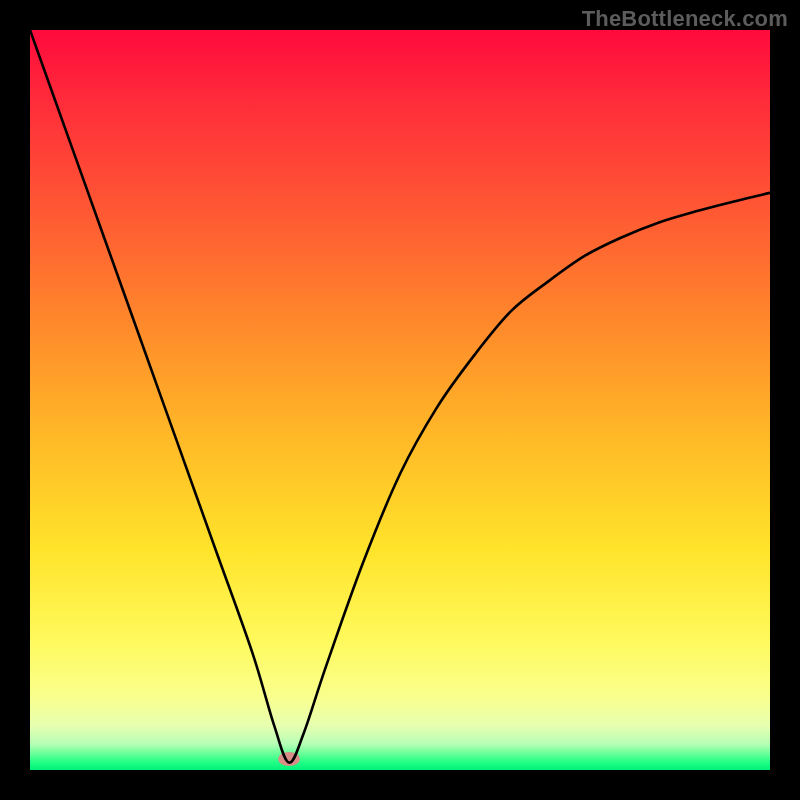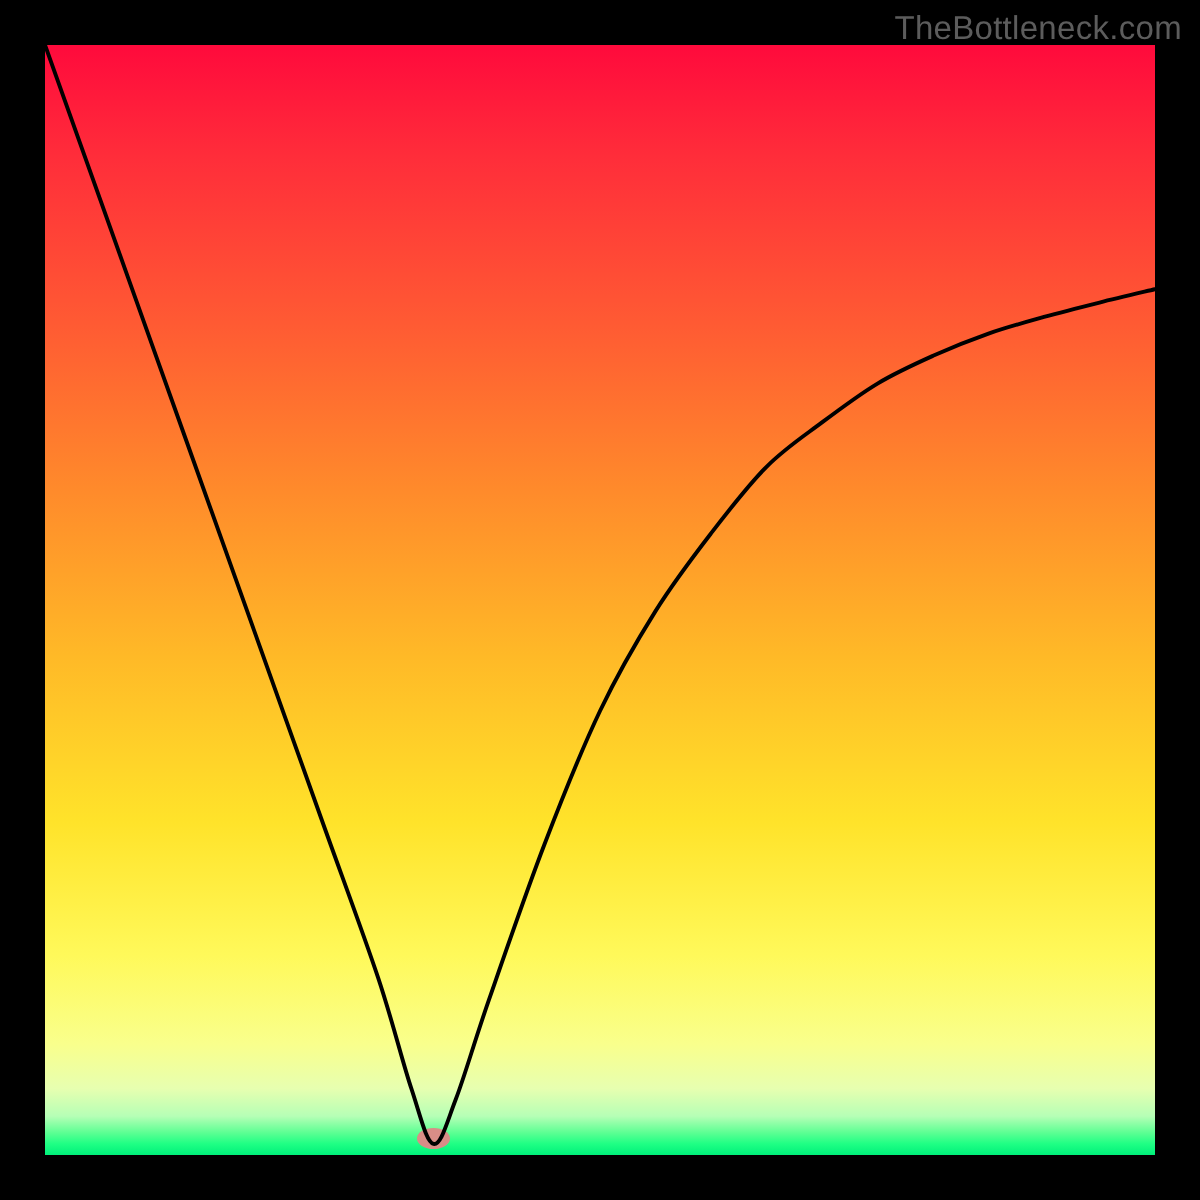--- a/index.html
+++ b/index.html
@@ -16,21 +16,21 @@
     width: 800px;
     height: 800px;
     background: #000;
   }
   .watermark {
     position: absolute;
     top: 6px;
     right: 12px;
     color: #5c5c5c;
     font-size: 22px;
-    font-weight: 400;
+    font-weight: 700;
     letter-spacing: 0.2px;
     z-index: 30;
   }
   .plot-area {
     position: absolute;
     left: 30px;
     top: 30px;
     width: 740px;
     height: 740px;
     overflow: hidden;

